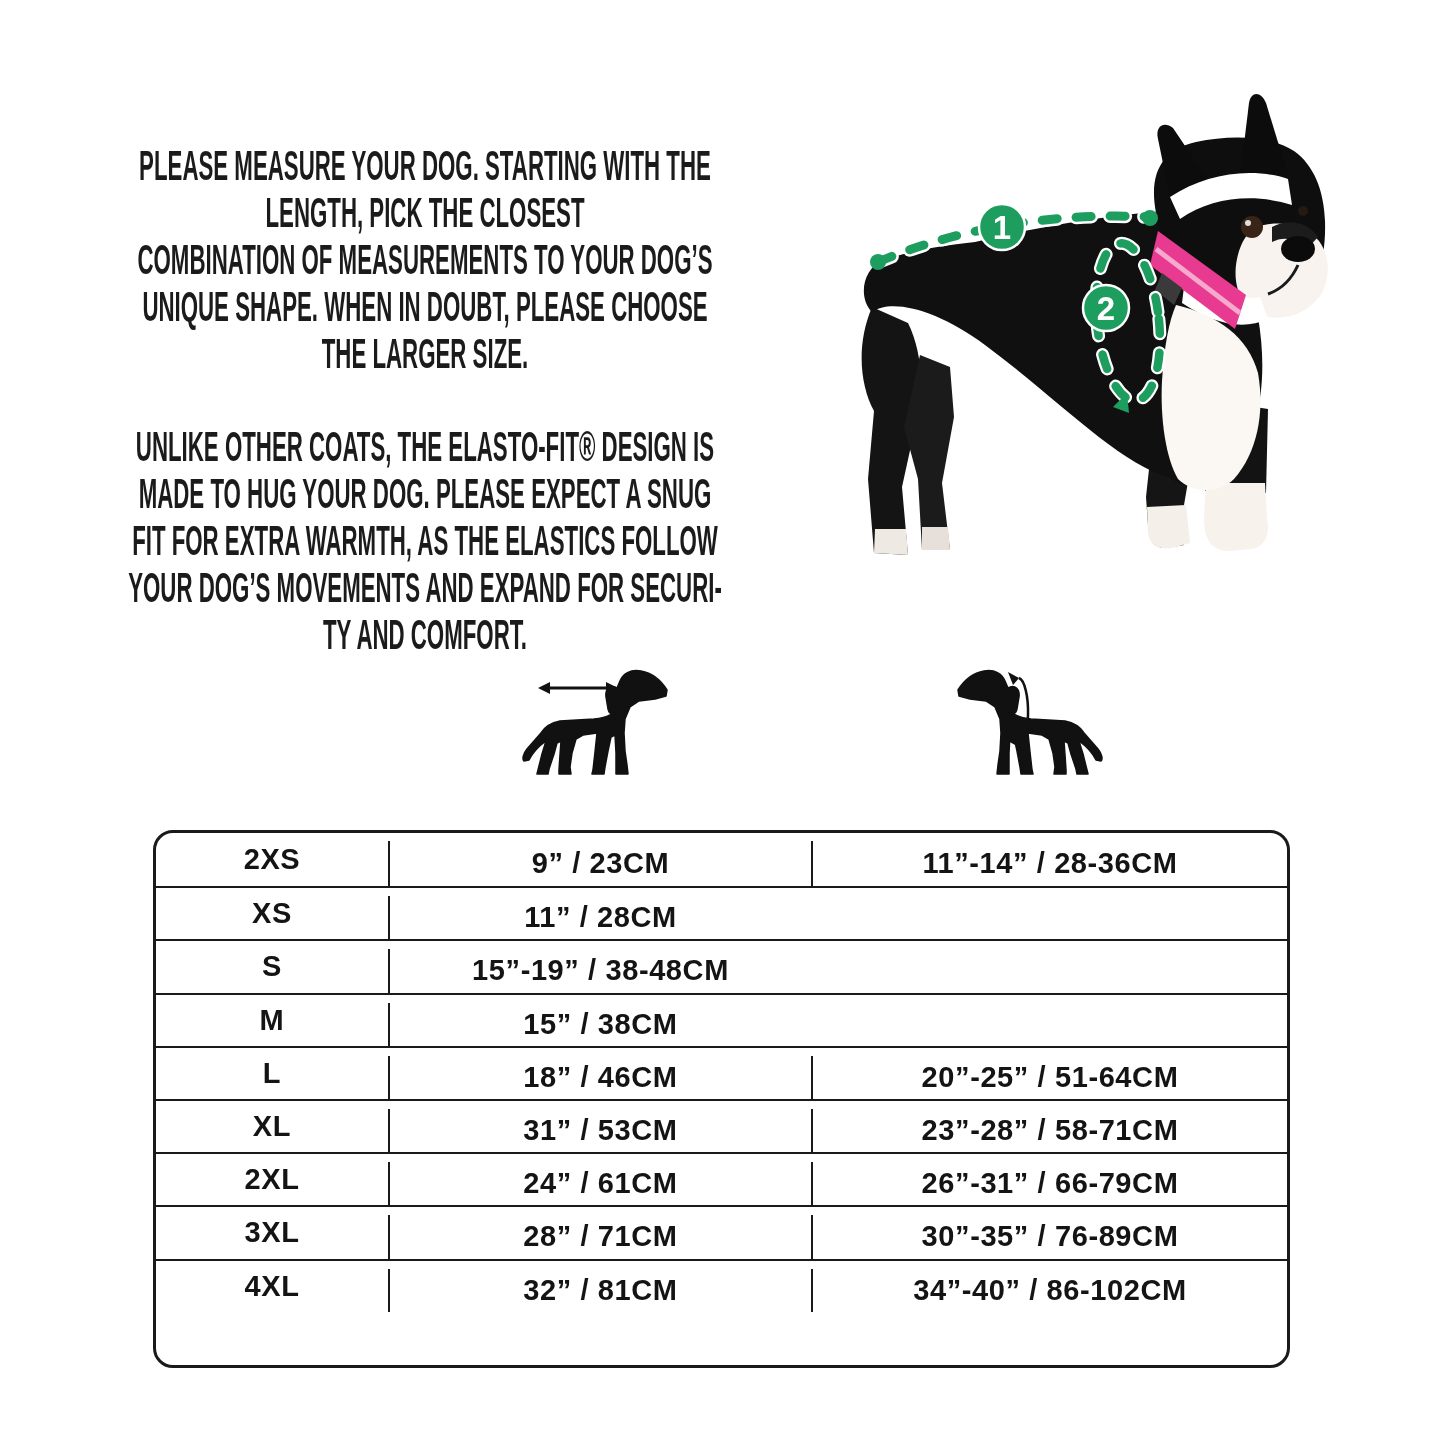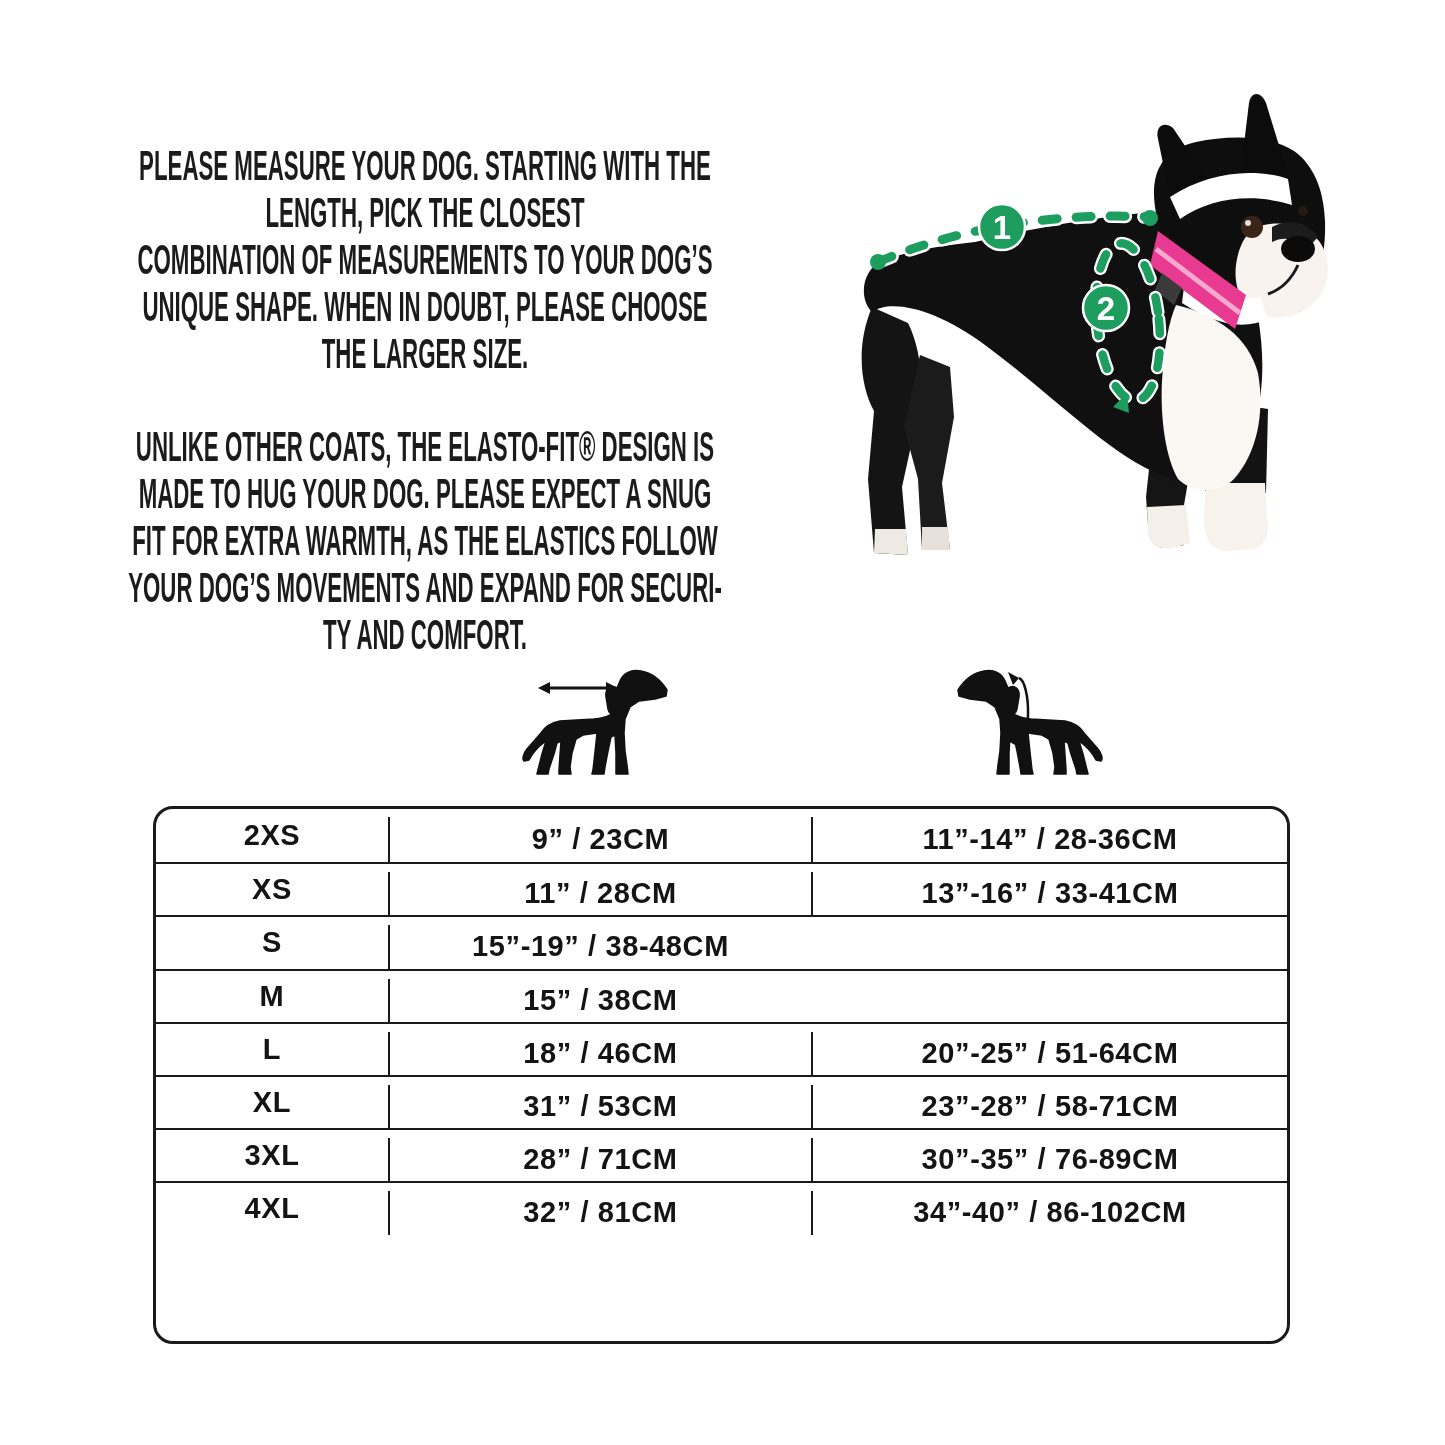--- a/index.html
+++ b/index.html
@@ -16,21 +16,21 @@
 
   
   .photo{position:absolute;left:820px;top:55px;width:570px;height:570px;}
   .photo text{font-family:"Liberation Sans",sans-serif;font-weight:700;}
 
   
   .icon-length{position:absolute;left:520px;top:660px;width:150px;height:128px;}
   .icon-girth{position:absolute;left:955px;top:660px;width:150px;height:128px;}
 
   
-  .size-table{position:absolute;left:153px;top:806px;width:1137px;height:538px;
+  .size-table{position:absolute;left:153px;top:830px;width:1137px;height:538px;
       border:3px solid #1a1a1a;border-radius:20px;overflow:hidden;background:#fff;
       display:grid;grid-template-rows:repeat(10,1fr);box-sizing:border-box;}
   .trow{display:grid;grid-template-columns:232px 423px 1fr;}
   .trow + .trow{border-top:2px solid #1a1a1a;}
   .tcell{display:flex;align-items:center;justify-content:center;
       font-size:29px;font-weight:600;letter-spacing:0.6px;color:#141414;}
   .tcell + .tcell{border-left:2px solid #1a1a1a;margin-top:8px;}
 </style>
 </head>
 <body>
@@ -138,41 +138,45 @@
 
   <div class="size-table">
       <div class="trow">
         <div class="tcell">2XS</div>
         <div class="tcell">9” / 23CM</div>
         <div class="tcell">11”-14” / 28-36CM</div>
       </div>
       <div class="trow">
         <div class="tcell">XS</div>
         <div class="tcell">11” / 28CM</div>
-        <div class="tcell">13”-16” / 33-41CM</div>
       </div>
       <div class="trow">
         <div class="tcell">S</div>
         <div class="tcell">15”-19” / 38-48CM</div>
       </div>
       <div class="trow">
         <div class="tcell">M</div>
         <div class="tcell">15” / 38CM</div>
       </div>
       <div class="trow">
         <div class="tcell">L</div>
         <div class="tcell">18” / 46CM</div>
         <div class="tcell">20”-25” / 51-64CM</div>
       </div>
       <div class="trow">
         <div class="tcell">XL</div>
         <div class="tcell">31” / 53CM</div>
         <div class="tcell">23”-28” / 58-71CM</div>
       </div>
       <div class="trow">
+        <div class="tcell">2XL</div>
+        <div class="tcell">24” / 61CM</div>
+        <div class="tcell">26”-31” / 66-79CM</div>
+      </div>
+      <div class="trow">
         <div class="tcell">3XL</div>
         <div class="tcell">28” / 71CM</div>
         <div class="tcell">30”-35” / 76-89CM</div>
       </div>
       <div class="trow">
         <div class="tcell">4XL</div>
         <div class="tcell">32” / 81CM</div>
         <div class="tcell">34”-40” / 86-102CM</div>
       </div>
     </div>

